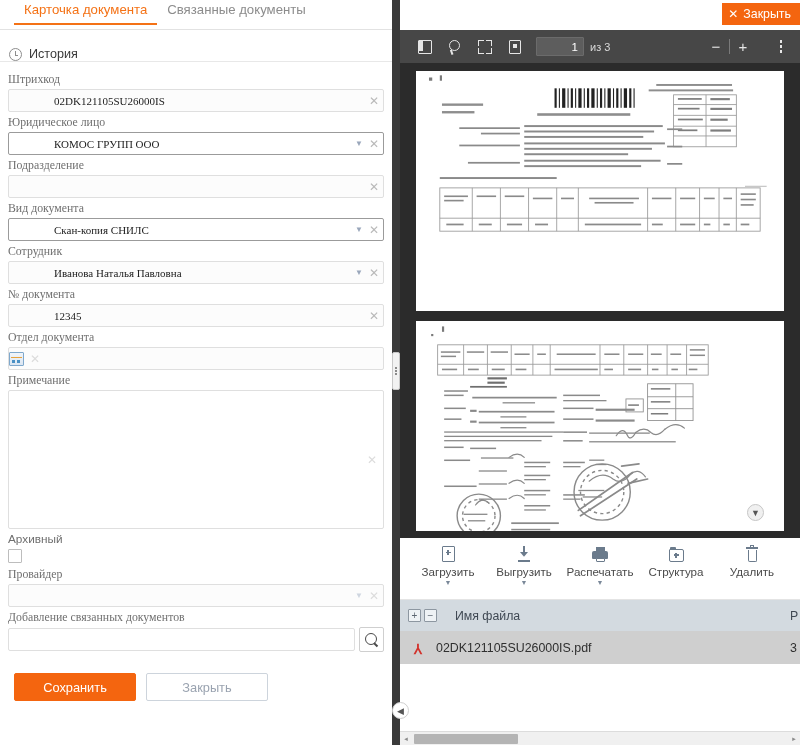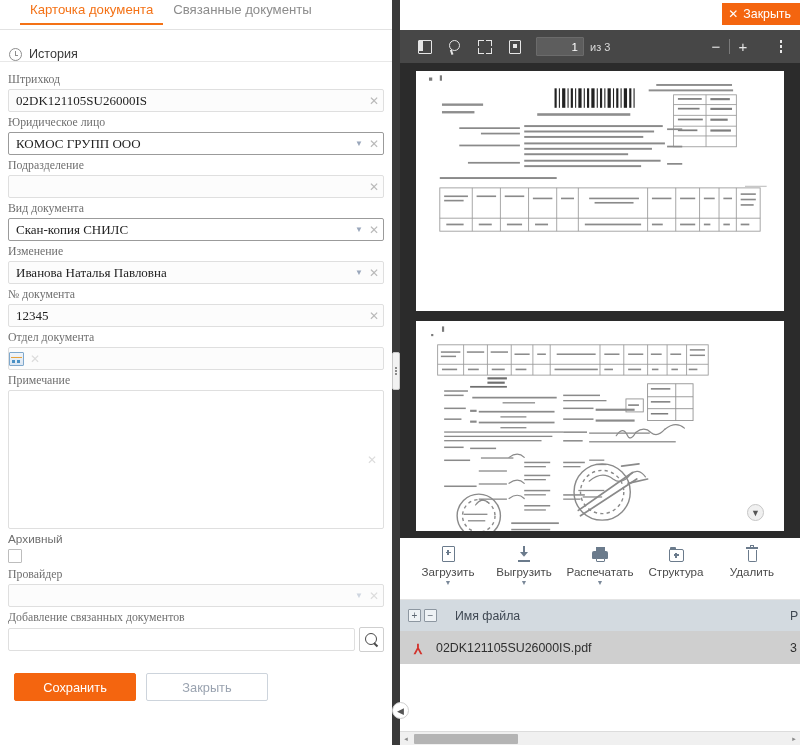--- a/index.html
+++ b/index.html
@@ -58,21 +58,21 @@
     content: ""; position: absolute; left: 1px; top: -1px;
     width: 6px; height: 3px;
     background: #f47216; border-radius: 1px 1px 0 0;
   }
   .lp-dept-label { font-size: 12.5px; color: #3a3a3a; white-space: nowrap; }
 
   .tabs {
     position: relative;
     height: 30px;
     display: flex; align-items: flex-start;
-    padding: 0 0 0 20px;
+    padding: 0 0 0 14px;
     border-bottom: 1px solid #e2e2e2;
   }
   .tab {
     font-size: 13.2px;
     padding: 2px 10px 7px 10px;
     color: #8c8c8c; cursor: pointer; white-space: nowrap;
     position: relative;
   }
   .tab.active { color: #f47216; }
   .tab.active::after {
@@ -114,24 +114,25 @@
   .input-wrap {
     position: relative;
     height: 23px;
     background: #fcfcfc;
     border: 1px solid #dfdfdf;
     border-radius: 2px;
     display: flex; align-items: center;
   }
   .input-wrap.bordered { border-color: #9b9b9b; background: #ffffff; }
   .input-val {
-    font-size: 13px; color: #222;
+    font-size: 11px; color: #222;
     padding-left: 7px;
     white-space: nowrap; overflow: hidden;
     flex: 1 1 auto;
+    margin-left: 38px;
   }
   .caret {
     width: 12px; flex: 0 0 auto;
     font-size: 8px; color: #9aa7bb; text-align: center;
     line-height: 1;
   }
   .caret.faint { color: #cfd6e0; }
   .clear-x {
     width: 18px; flex: 0 0 auto;
     text-align: center; font-size: 12px;
@@ -526,21 +527,21 @@
       <div class="field">
         <div class="field-label">Вид документа</div>
         <div class="input-wrap bordered">
           <span class="input-val">Скан-копия СНИЛС</span>
           <span class="caret">▼</span>
           <span class="clear-x">✕</span>
         </div>
       </div>
 
       <div class="field">
-        <div class="field-label">Изменение</div>
+        <div class="field-label">Сотрудник</div>
         <div class="input-wrap">
           <span class="input-val">Иванова Наталья Павловна</span>
           <span class="caret">▼</span>
           <span class="clear-x">✕</span>
         </div>
       </div>
 
       <div class="field">
         <div class="field-label">№ документа</div>
         <div class="input-wrap">

